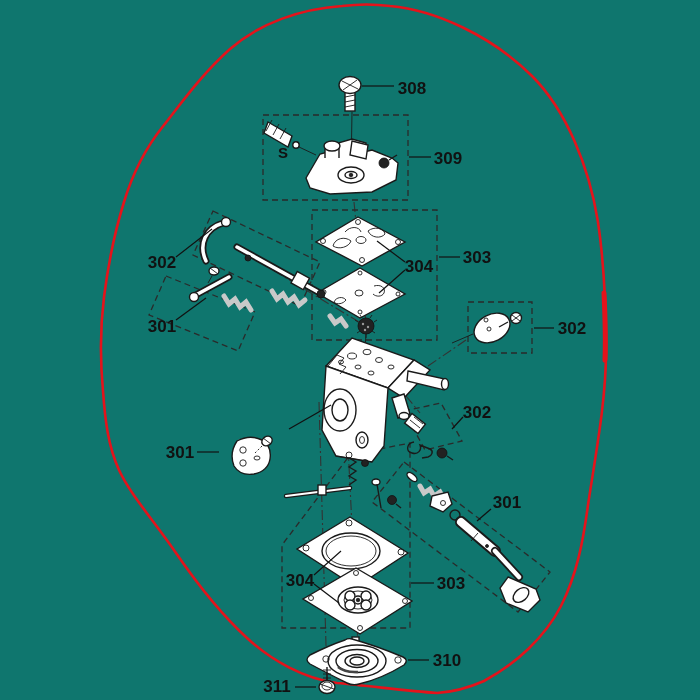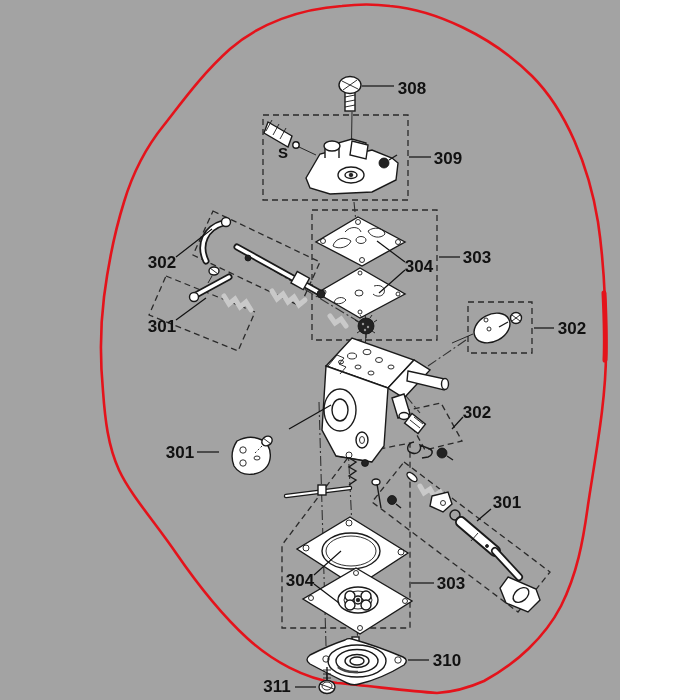--- a/index.html
+++ b/index.html
@@ -1,16 +1,16 @@
 <!DOCTYPE html>
 <html><head>
 <meta charset="utf-8">
 <style>
   html,body{margin:0;padding:0;background:#ffffff;}
-  .stage{width:620px;height:700px;position:relative;background:#a3a3a3;overflow:hidden;}
+  .stage{width:700px;height:700px;position:relative;background:#0f766e;overflow:hidden;}
   svg{display:block;}
   .lbl{font:bold 17px "Liberation Sans", sans-serif;fill:#111;}
   .slbl{font:bold 15px "Liberation Sans", sans-serif;fill:#111;}
   .ln{fill:none;stroke:#1a1a1a;stroke-width:1.4;}
   .fill{fill:#ffffff;stroke:#1a1a1a;stroke-width:1.4;}
   .dark{fill:#222;stroke:#111;stroke-width:.8;}
   .box{fill:none;stroke:#2a2a2a;stroke-width:1.3;stroke-dasharray:6 4;}
   .axis{fill:none;stroke:#333;stroke-width:1.1;stroke-dasharray:10 3 2 3;}
   .leader{fill:none;stroke:#111;stroke-width:1.2;}
   .ghost{fill:none;stroke:#c9c9c9;stroke-width:5;stroke-linecap:round;}

